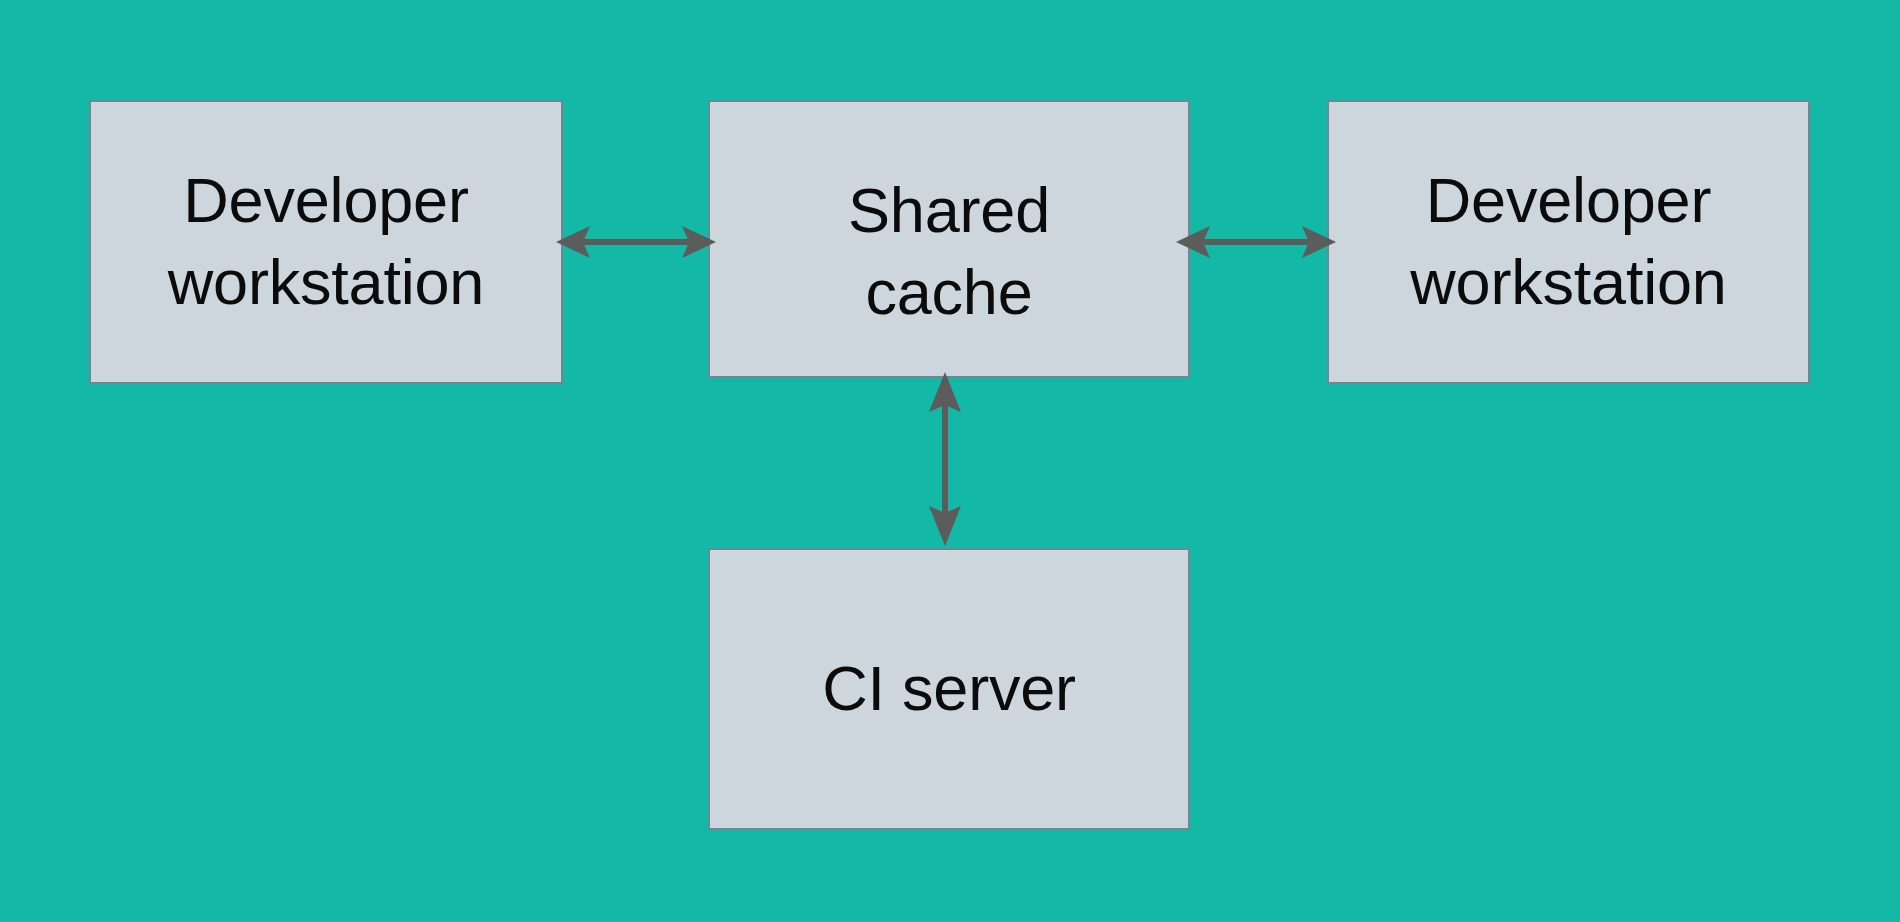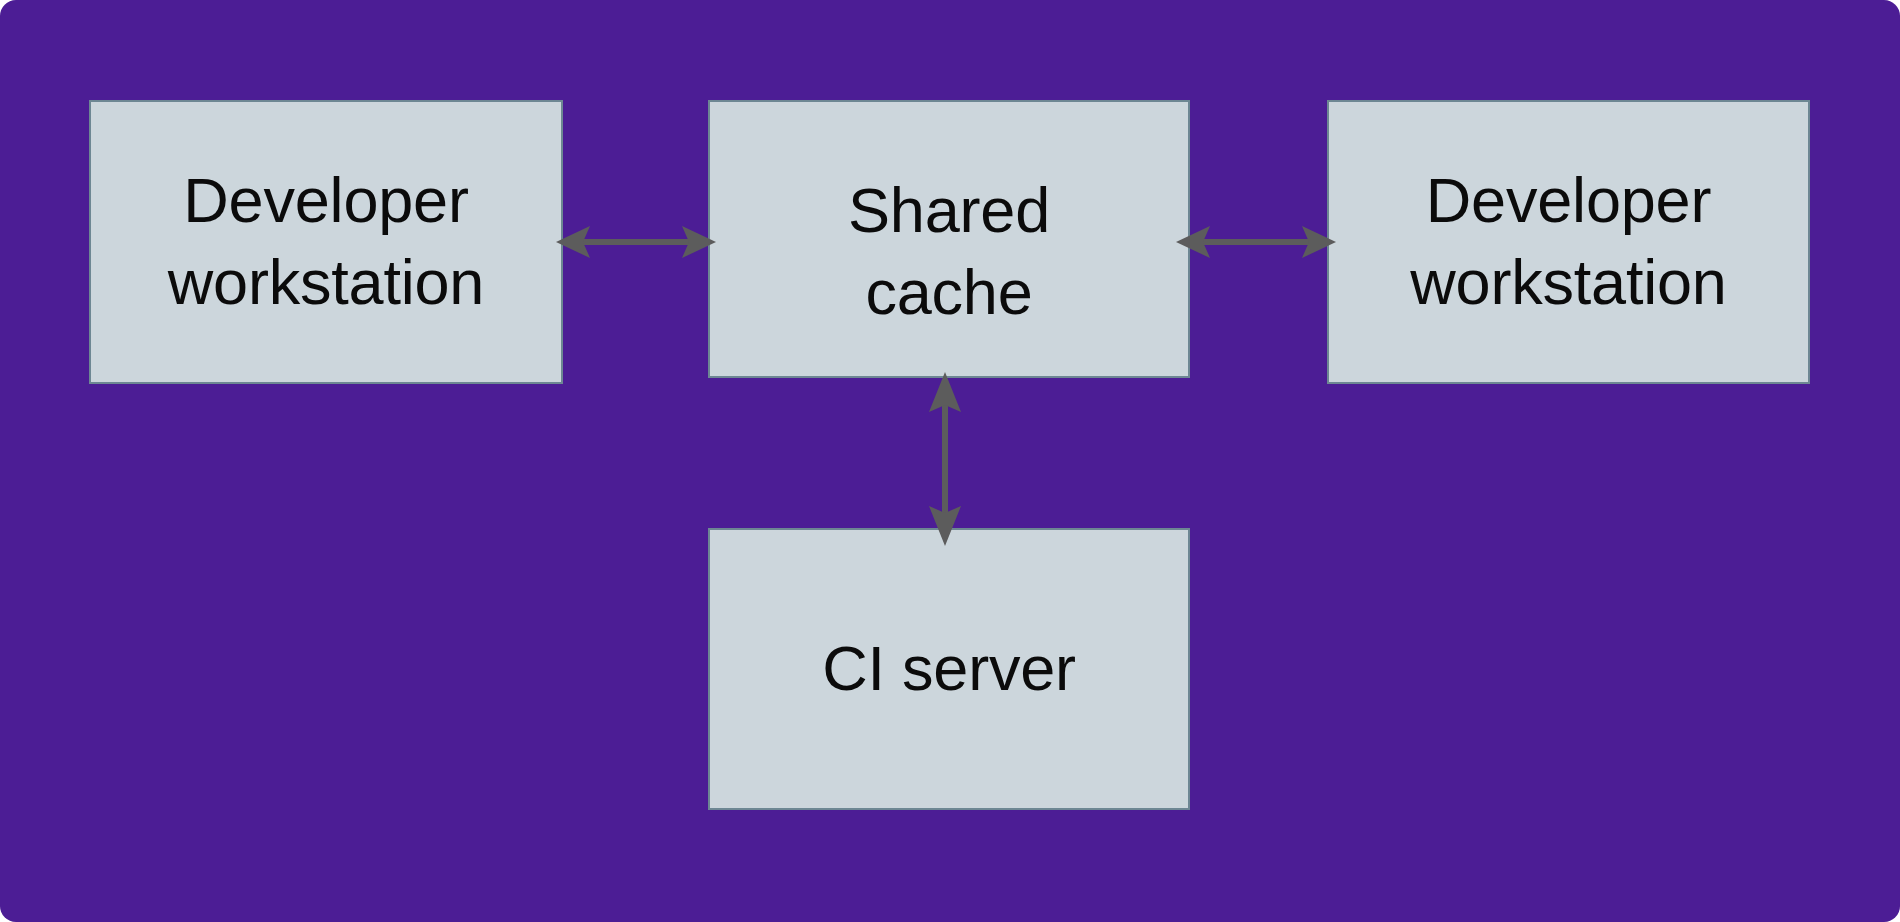--- a/index.html
+++ b/index.html
@@ -36,36 +36,36 @@
     color: #0b0b0b;
     font-weight: 400;
     letter-spacing: -0.2px;
     white-space: pre-line;
     padding: 0 6px;
   }
   
   #node-dev-left  { left: 89px;   top: 100px; width: 474px; height: 284px; }
   #node-shared    { left: 708px;  top: 100px; width: 482px; height: 278px; }
   #node-dev-right { left: 1327px; top: 100px; width: 483px; height: 284px; }
-  #node-ci        { left: 708px;  top: 528px; width: 482px; height: 282px; }
+  #node-ci        { left: 708px;  top: 548px; width: 482px; height: 282px; }
 
   .edge {
     position: absolute;
     pointer-events: none;
   }
   #edge-left-shared  { left: 556px;  top: 214px; width: 160px; height: 56px; }
   #edge-shared-right { left: 1176px; top: 214px; width: 160px; height: 56px; }
   #edge-shared-ci    { left: 917px;  top: 372px; width: 56px;  height: 174px; }
 
   .edge svg { display: block; width: 100%; height: 100%; overflow: visible; }
 </style>
 </head>
 <body>
 
-<div id="canvas" style="background: #4c1d95; border-radius: 16px;">
+<div id="canvas" style="background: #14b8a6;">
 
   <div class="node" id="node-dev-left" style="background: rgb(204, 214, 220); border-color: rgb(109, 135, 147);">
     <span class="node-label" style="color: rgb(11, 11, 11);">Developer
 workstation</span>
   </div>
 
   <div class="node" id="node-shared" style="background: rgb(204, 214, 220); border-color: rgb(109, 135, 147);">
     <span class="node-label" style="color: rgb(11, 11, 11); margin-top: 26px;">Shared
 cache</span>
   </div>

